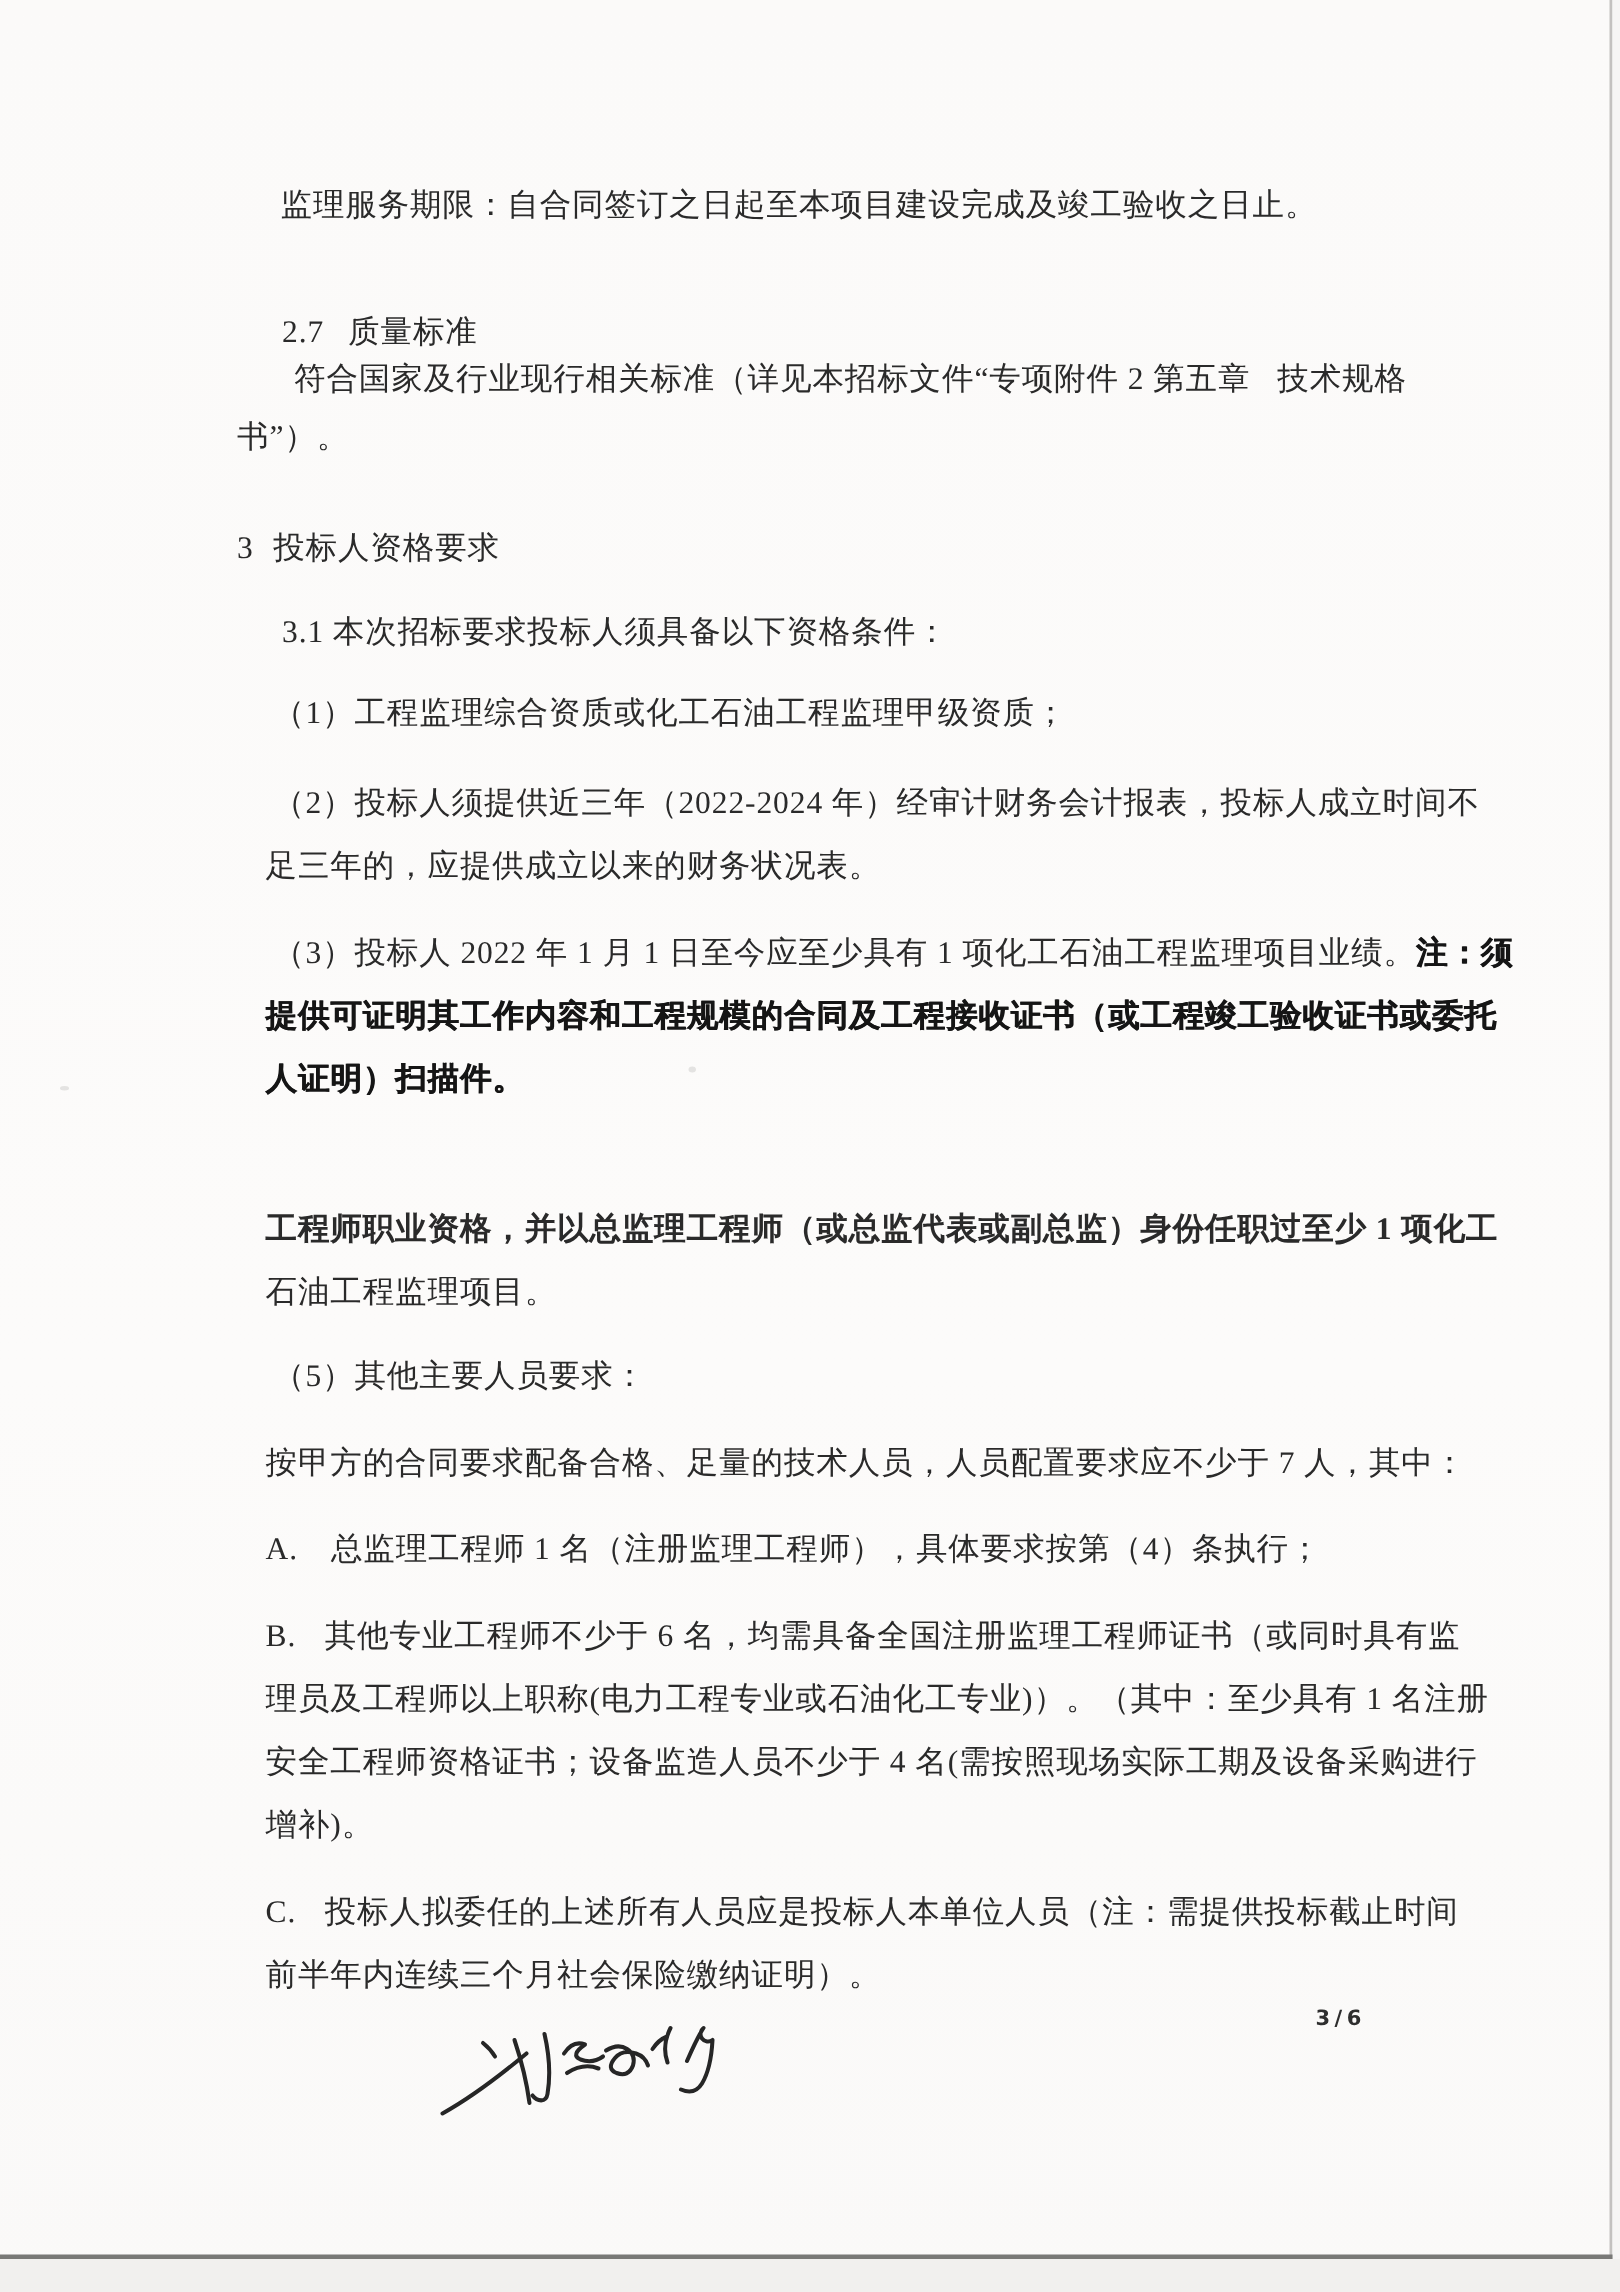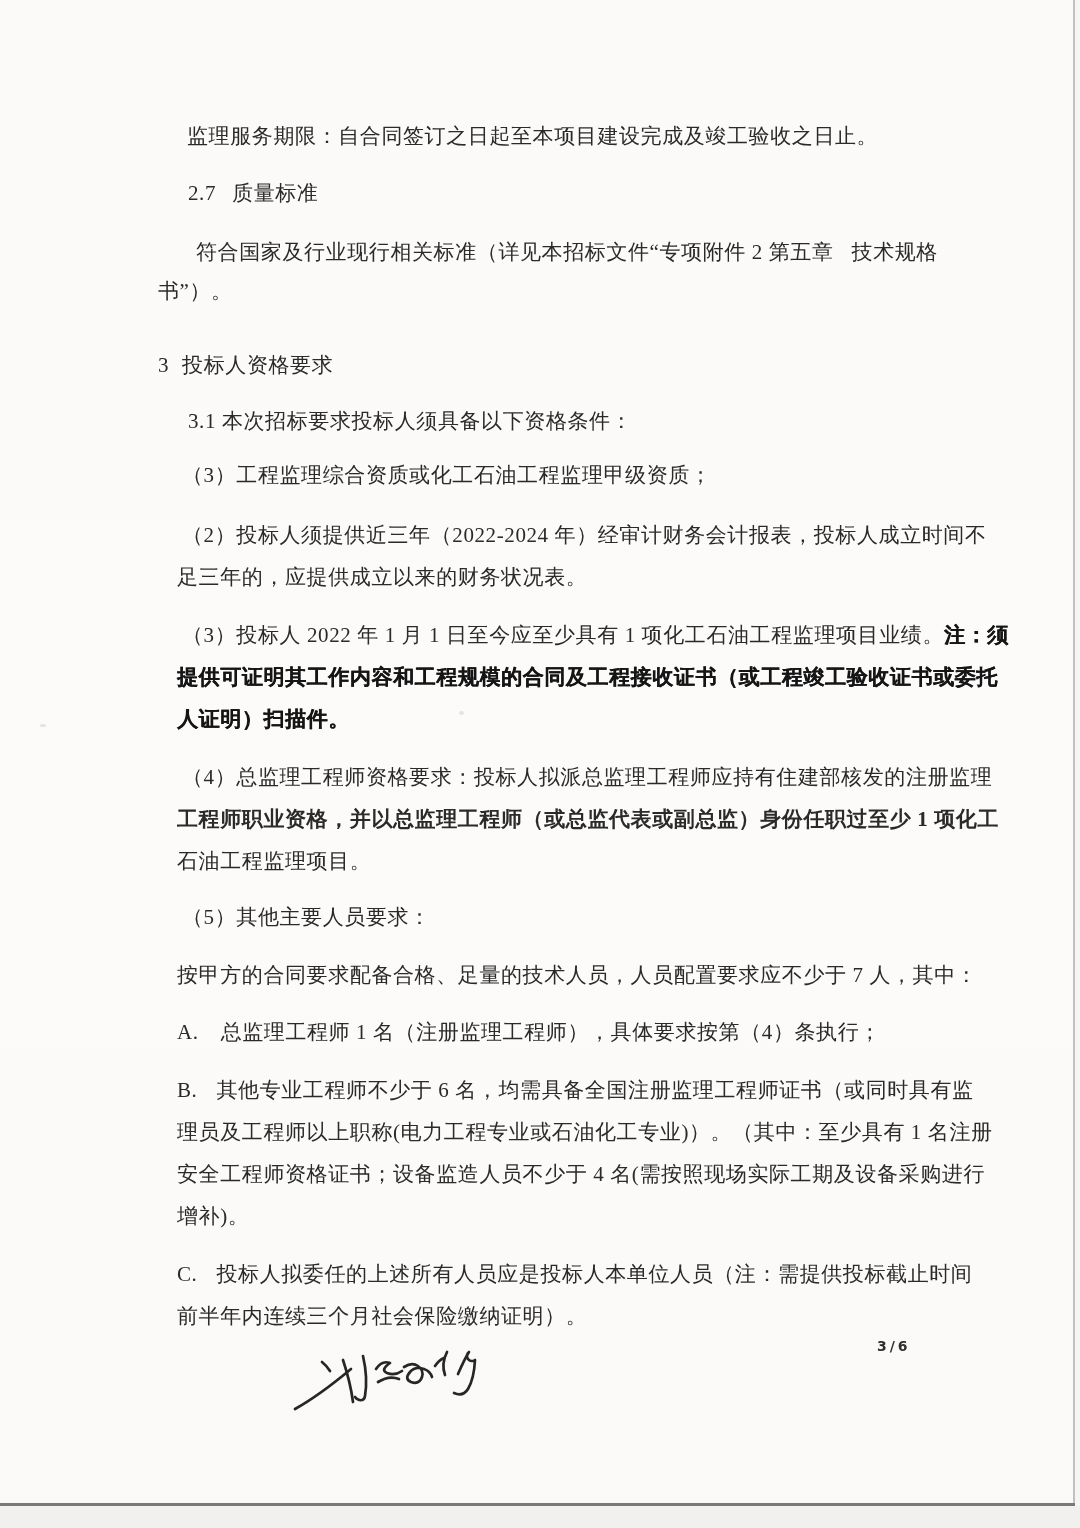--- a/index.html
+++ b/index.html
@@ -85,32 +85,31 @@
     background: rgba(120,120,118,0.18);
   }
 </style>
 </head>
 <body>
 
 <div class="scan-page">
 
   <div class="doc-body">
       <div class="line" style="left: 187px; top: 122px;"><span>监理服务期限：自合同签订之日起至本项目建设完成及竣工验收之日止。</span></div>
-      <div class="line" style="left: 188px; top: 179px;"><span>2.7</span><span style="margin-left: 16px;">质量标准</span></div>
+      <div class="line" style="left: 188px; top: 179px;"><span>2.7</span><span style="margin-left: 16px; margin-top: 28px;">质量标准</span></div>
       <div class="line" style="left: 196px; top: 238px;"><span>符合国家及行业现行相关标准（详见本招标文件“专项附件 2 第五章</span><span style="margin-left: 18px;">技术规格</span></div>
       <div class="line" style="left: 158px; top: 277px;"><span>书”）。</span></div>
       <div class="line" style="left: 158px; top: 351px;"><span>3</span><span style="margin-left: 13px;">投标人资格要求</span></div>
       <div class="line" style="left: 188px; top: 407px;"><span>3.1 本次招标要求投标人须具备以下资格条件：</span></div>
-      <div class="line" style="left: 182px; top: 461px;"><span>（3）工程监理综合资质或化工石油工程监理甲级资质；</span></div>
+      <div class="line" style="left: 182px; top: 461px;"><span>（1）工程监理综合资质或化工石油工程监理甲级资质；</span></div>
       <div class="line" style="left: 182px; top: 521px;"><span>（2）投标人须提供近三年（2022-2024 年）经审计财务会计报表，投标人成立时间不</span></div>
       <div class="line" style="left: 177px; top: 563px;"><span>足三年的，应提供成立以来的财务状况表。</span></div>
       <div class="line" style="left: 182px; top: 621px;"><span>（3）投标人 2022 年 1 月 1 日至今应至少具有 1 项化工石油工程监理项目业绩。</span><span class="bold">注：须</span></div>
       <div class="line" style="left: 177px; top: 663px;"><span class="bold">提供可证明其工作内容和工程规模的合同及工程接收证书（或工程竣工验收证书或委托</span></div>
       <div class="line" style="left: 177px; top: 705px;"><span class="bold">人证明）扫描件。</span></div>
-      <div class="line" style="left: 182px; top: 763px;"><span>（4）总监理工程师资格要求：投标人拟派总监理工程师应持有住建部核发的注册监理</span></div>
       <div class="line" style="left: 177px; top: 805px; font-weight: bold;"><span>工程师职业资格，并以总监理工程师（或总监代表或副总监）身份任职过至少 1 项化工</span></div>
       <div class="line" style="left: 177px; top: 847px; text-align: center;"><span>石油工程监理项目。</span></div>
       <div class="line" style="left: 182px; top: 903px;"><span>（5）其他主要人员要求：</span></div>
       <div class="line" style="left: 177px; top: 961px;"><span>按甲方的合同要求配备合格、足量的技术人员，人员配置要求应不少于 7 人，其中：</span></div>
       <div class="line" style="left: 177px; top: 1018px;"><span>A.</span><span style="margin-left: 22px;">总监理工程师 1 名（注册监理工程师），具体要求按第（4）条执行；</span></div>
       <div class="line" style="left: 177px; top: 1076px;"><span>B.</span><span style="margin-left: 19px;">其他专业工程师不少于 6 名，均需具备全国注册监理工程师证书（或同时具有监</span></div>
       <div class="line" style="left: 177px; top: 1118px;"><span>理员及工程师以上职称(电力工程专业或石油化工专业)）。（其中：至少具有 1 名注册</span></div>
       <div class="line" style="left: 177px; top: 1160px;"><span>安全工程师资格证书；设备监造人员不少于 4 名(需按照现场实际工期及设备采购进行</span></div>
       <div class="line" style="left: 177px; top: 1202px;"><span>增补)。</span></div>
       <div class="line" style="left: 177px; top: 1260px;"><span>C.</span><span style="margin-left: 19px; text-align: right;">投标人拟委任的上述所有人员应是投标人本单位人员（注：需提供投标截止时间</span></div>

